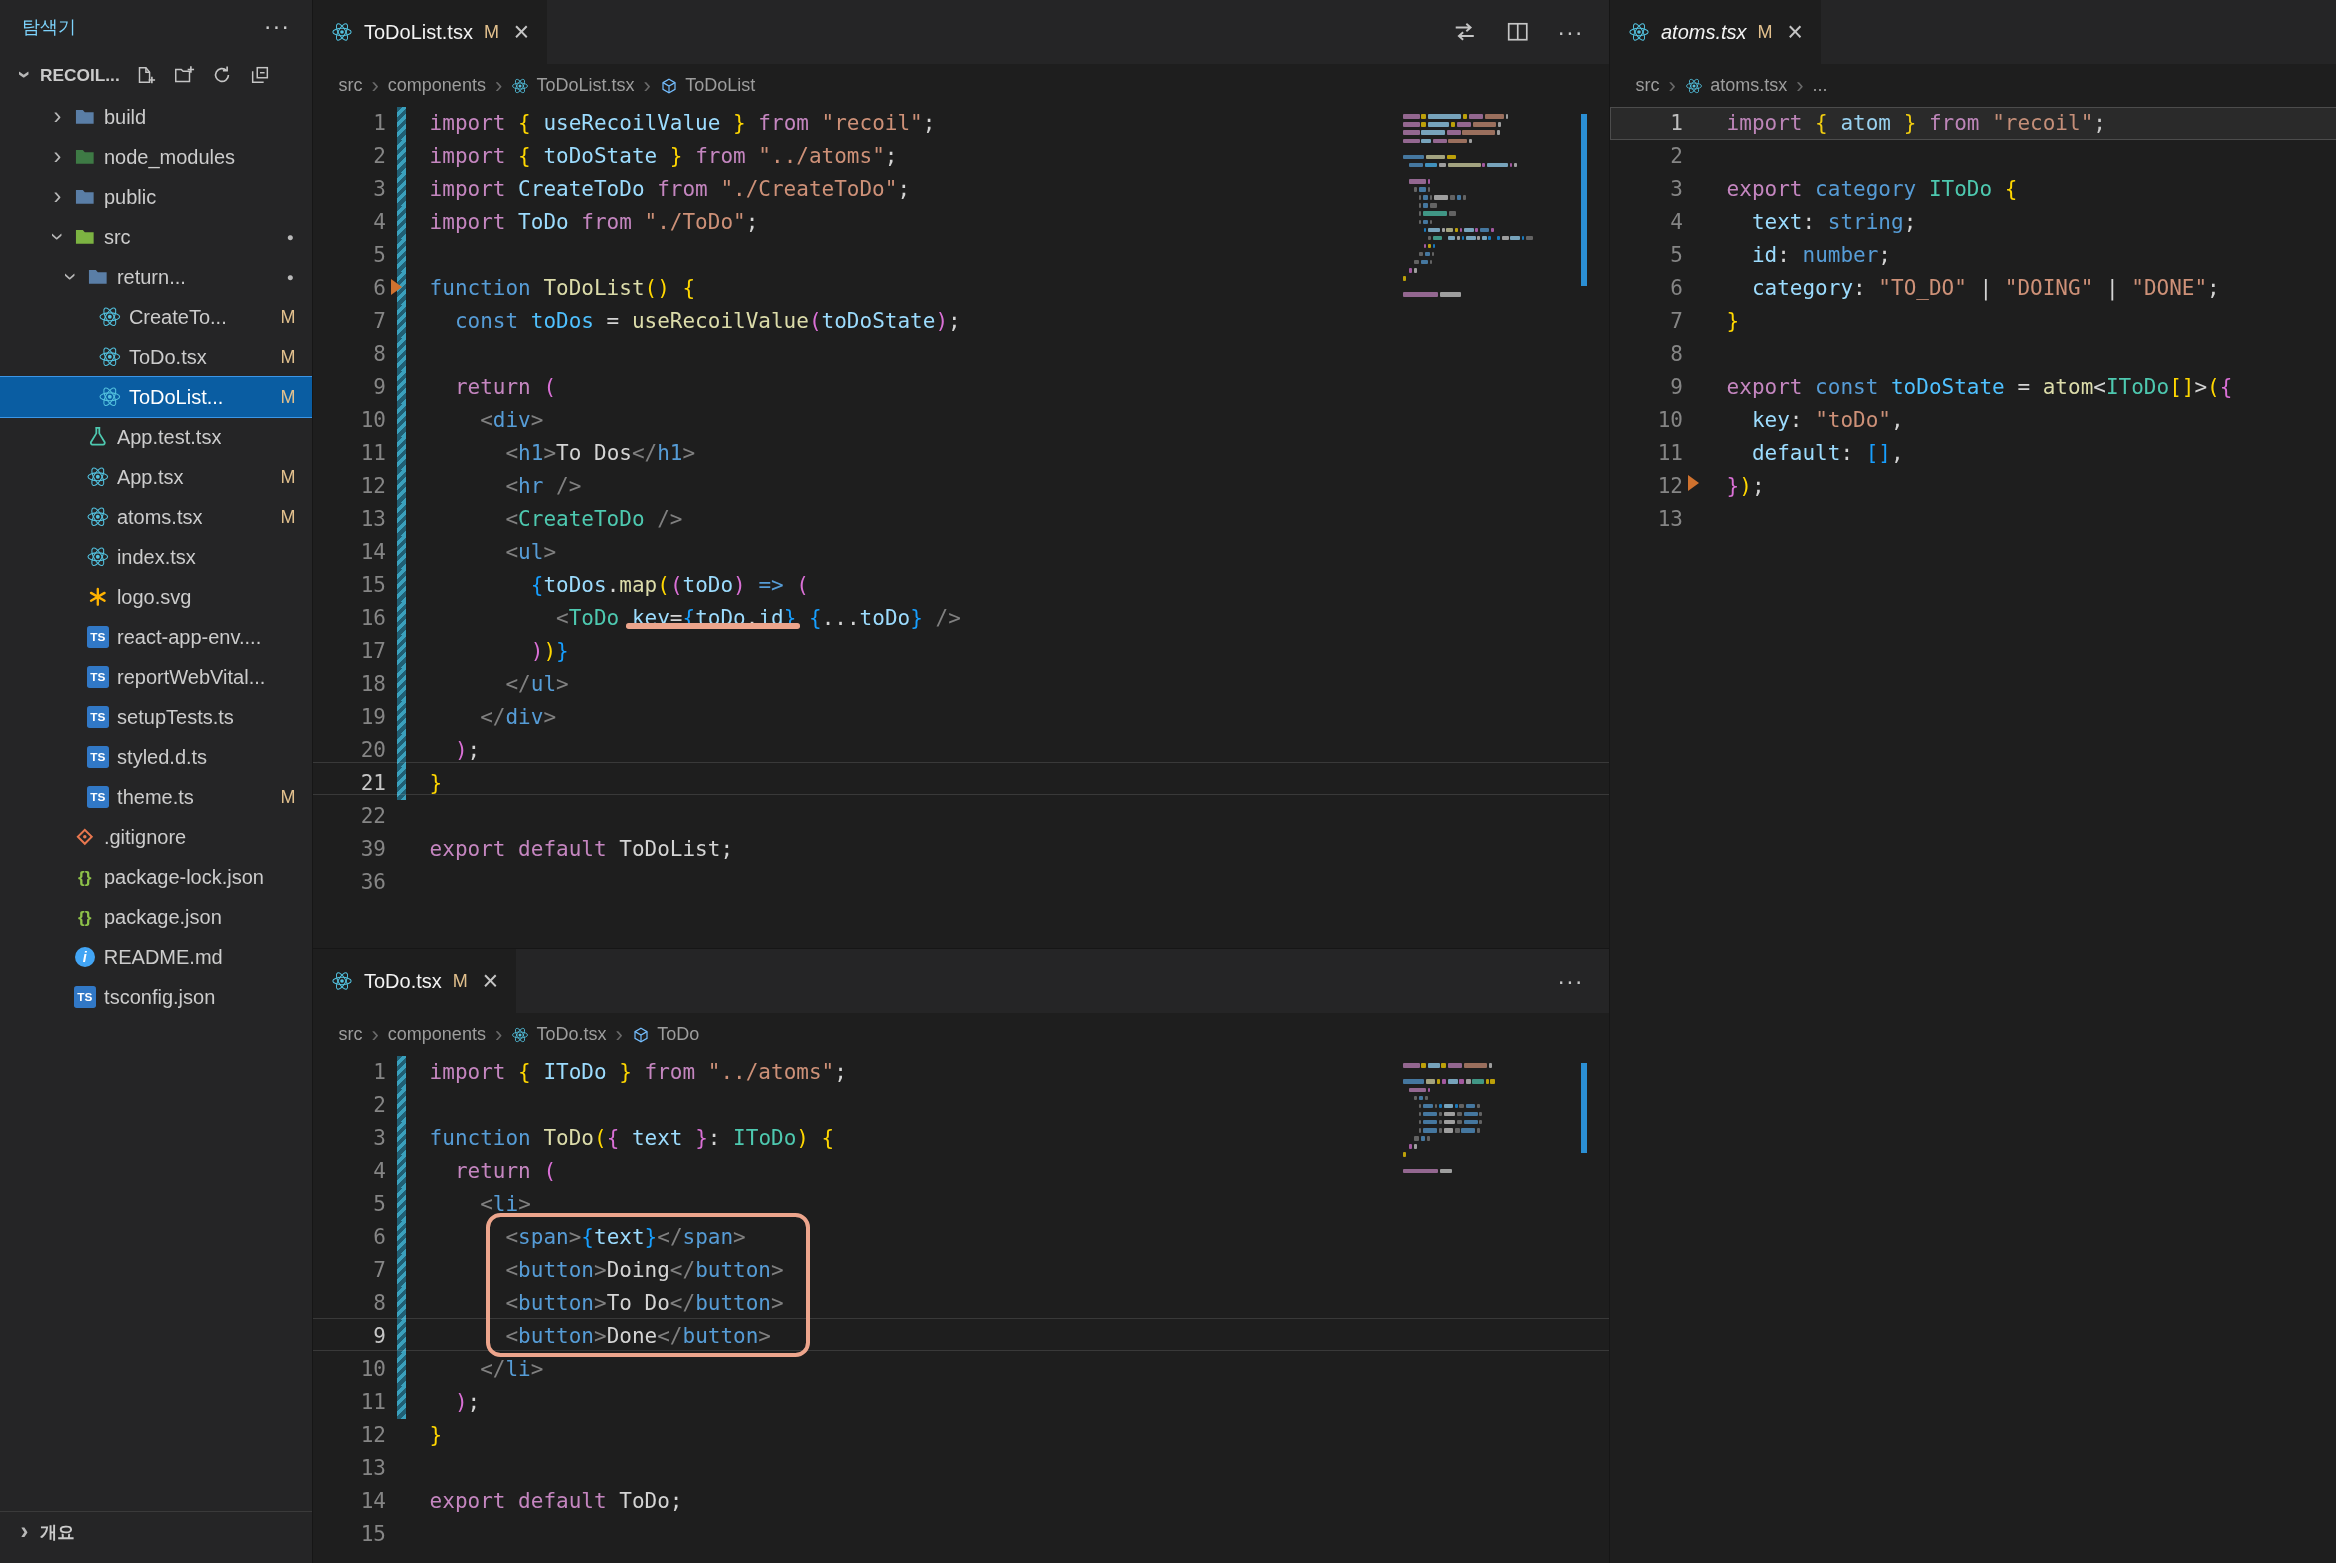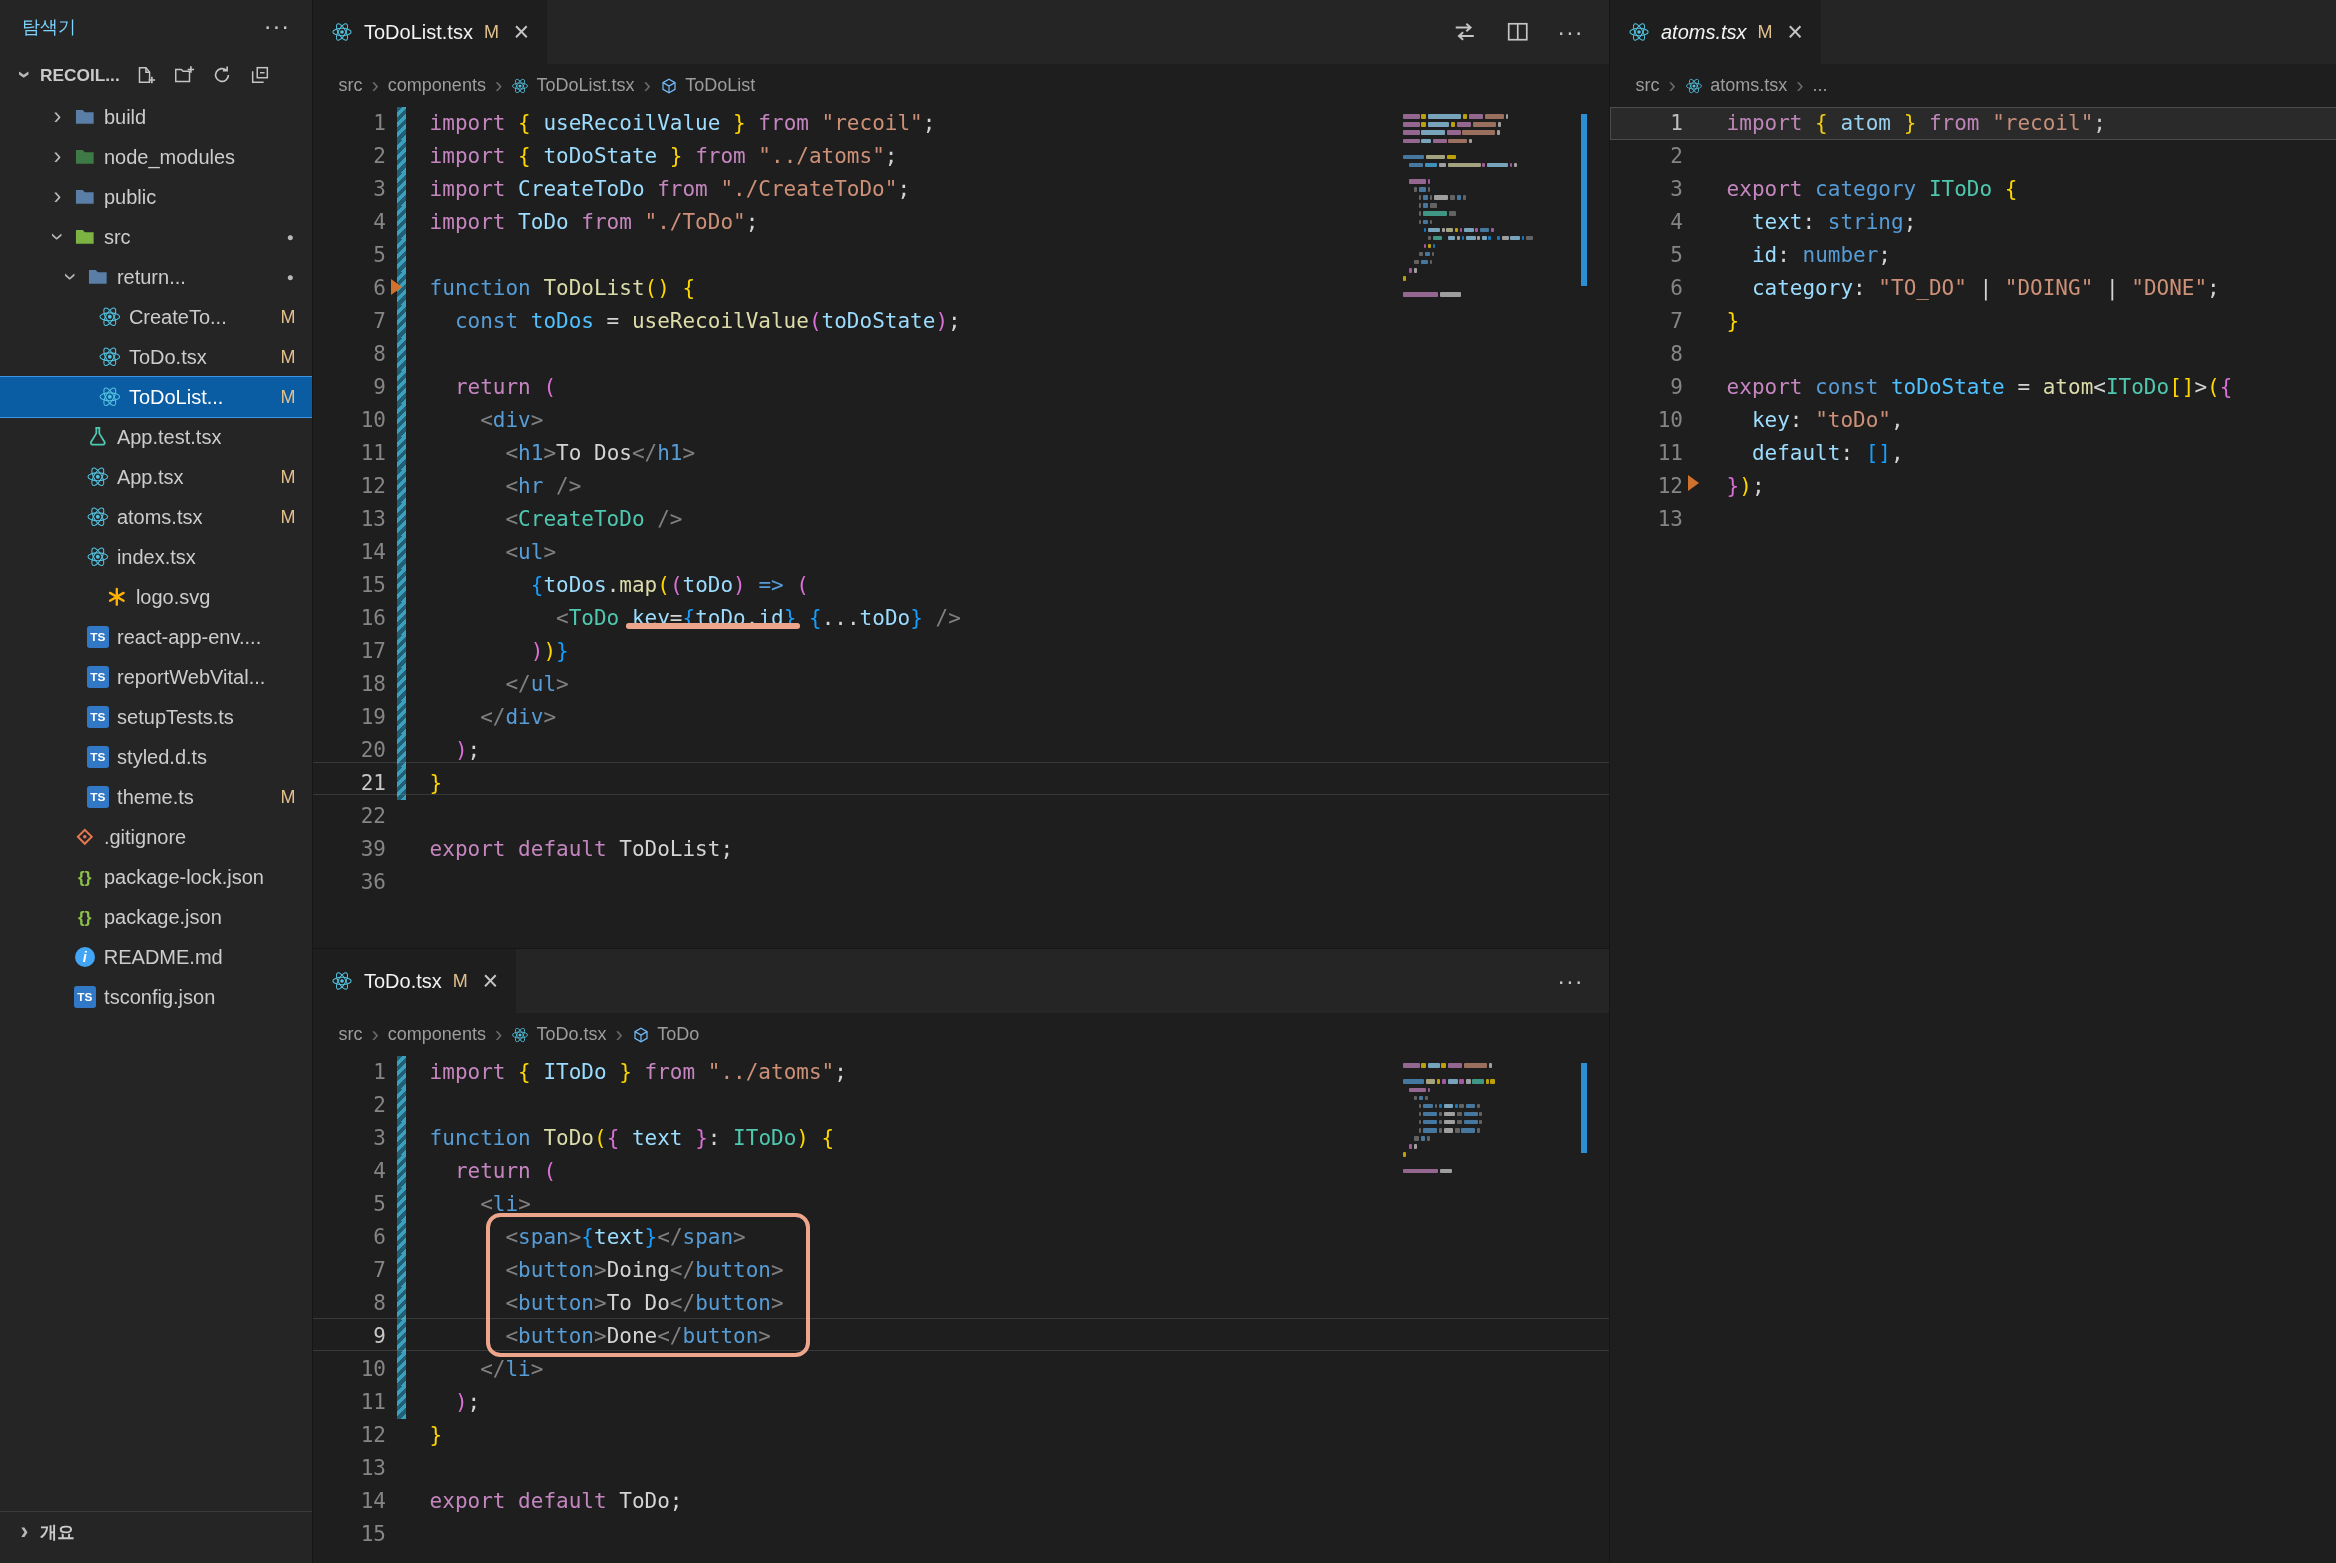--- a/index.html
+++ b/index.html
@@ -261,21 +261,21 @@
               <circle cx="12" cy="12" r="2" fill="#53c1de"></circle>
               <g fill="none" stroke="#53c1de" stroke-width="1.1">
                 <ellipse cx="12" cy="12" rx="10" ry="4"></ellipse>
                 <ellipse cx="12" cy="12" rx="10" ry="4" transform="rotate(60 12 12)"></ellipse>
                 <ellipse cx="12" cy="12" rx="10" ry="4" transform="rotate(120 12 12)"></ellipse>
               </g>
             </svg>
           </span>
           <span class="tree-label">index.tsx</span>
         </div>
-        <div class="tree-row" style="padding-left: 74px;">
+        <div class="tree-row" style="padding-left: 55px;">
           <span class="chev none">›</span>
           <span class="ficon ficon-svg">
             <svg viewBox="0 0 24 24" stroke="#ffb300" stroke-width="2.4" stroke-linecap="round" fill="none">
               <path d="M12 4v16M5.1 8l13.8 8M18.9 8L5.1 16"></path>
             </svg>
           </span>
           <span class="tree-label">logo.svg</span>
         </div>
         <div class="tree-row" style="padding-left: 55px;">
           <span class="chev none">›</span>

